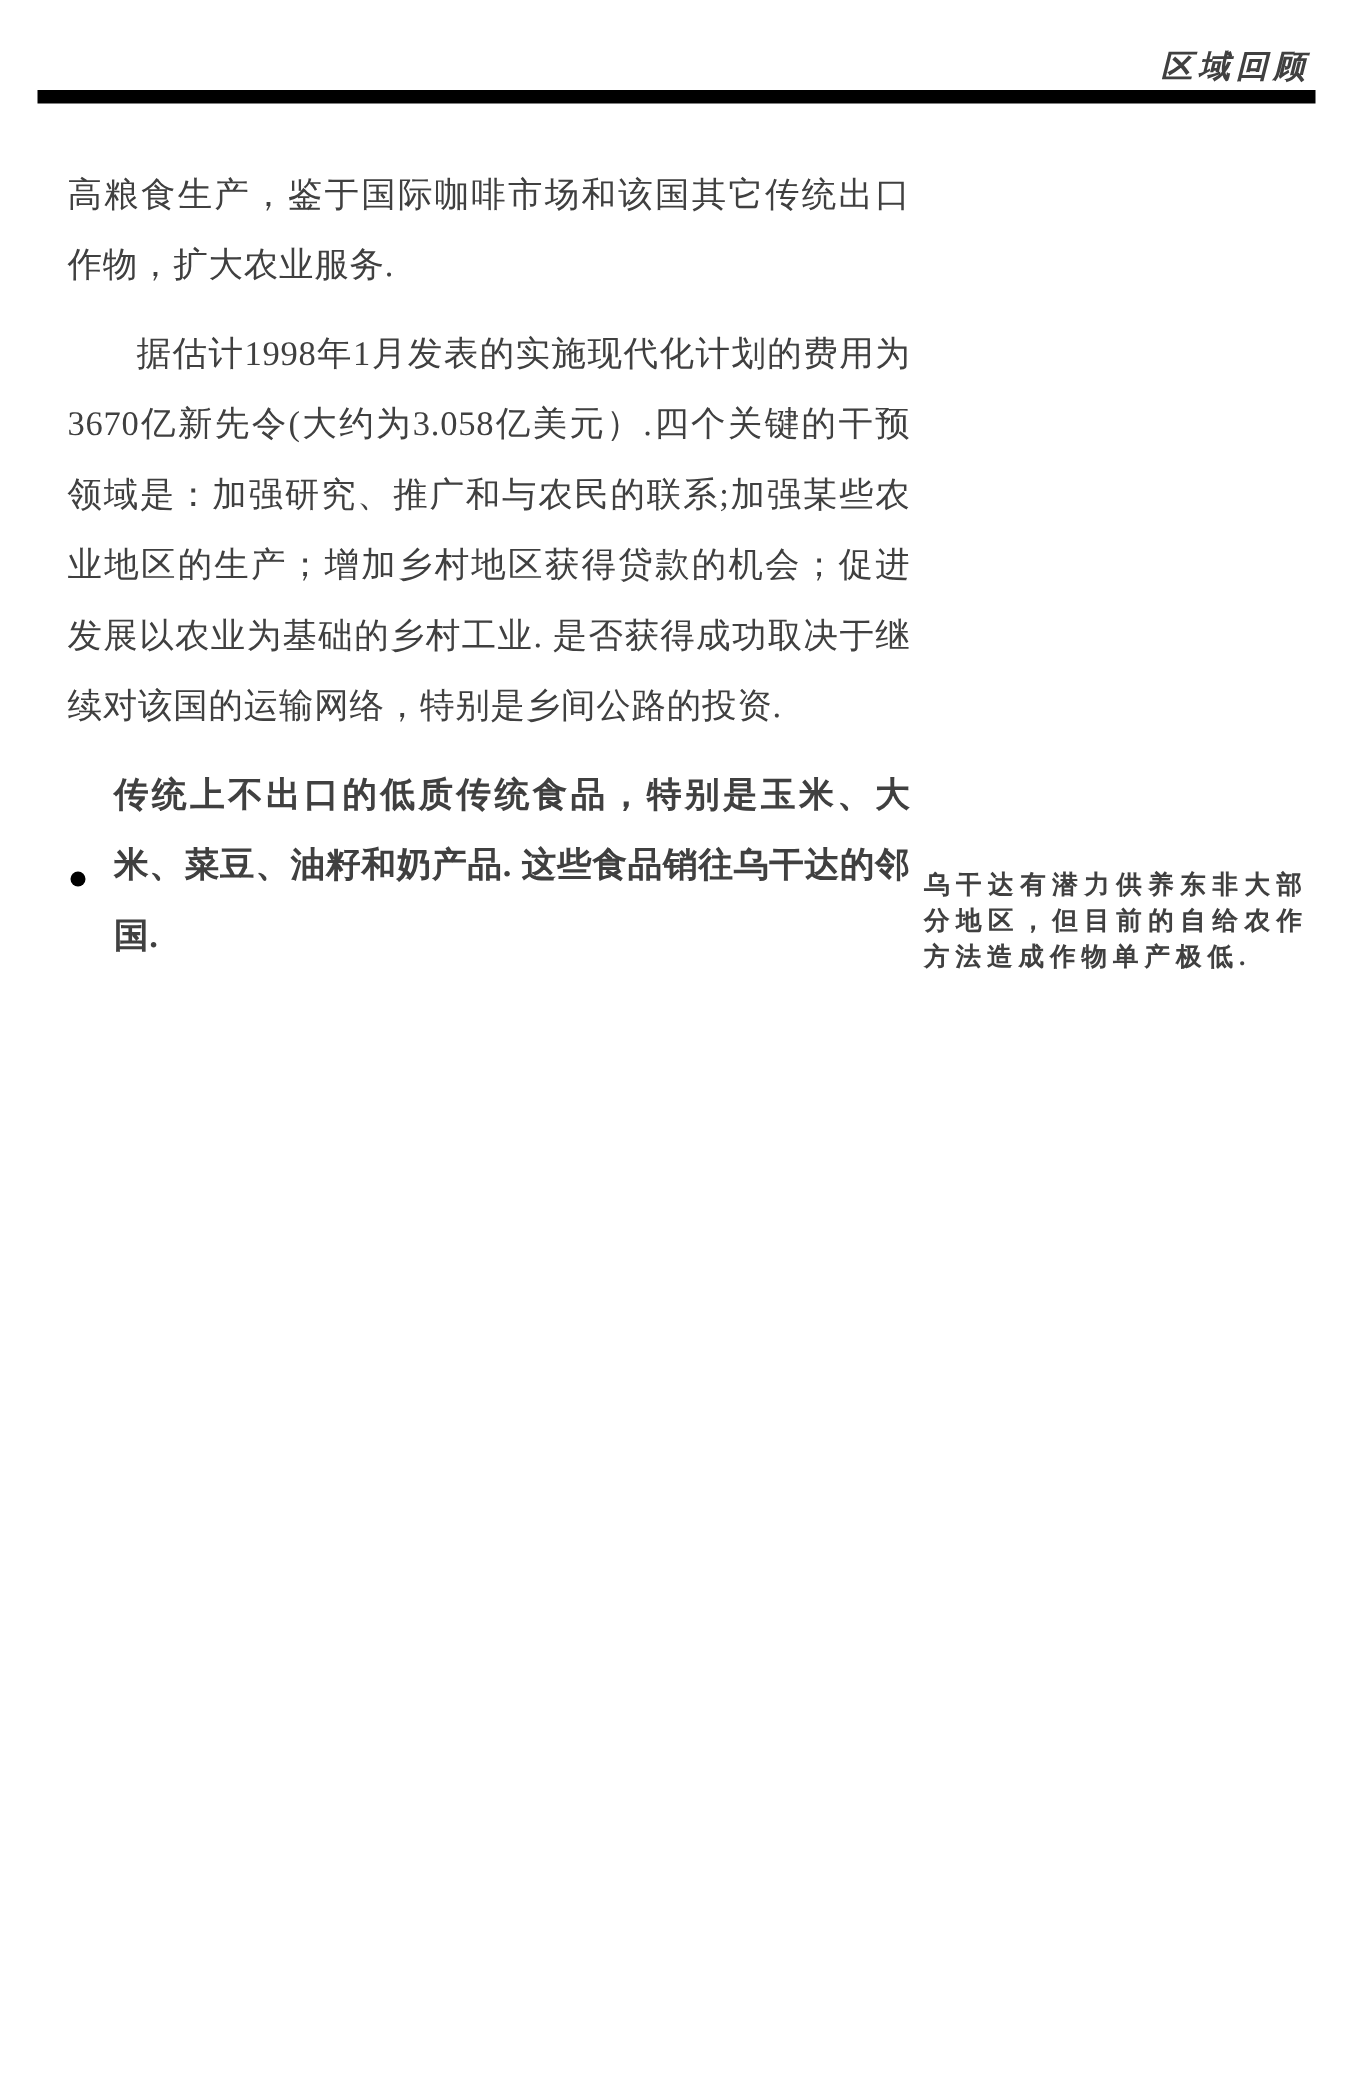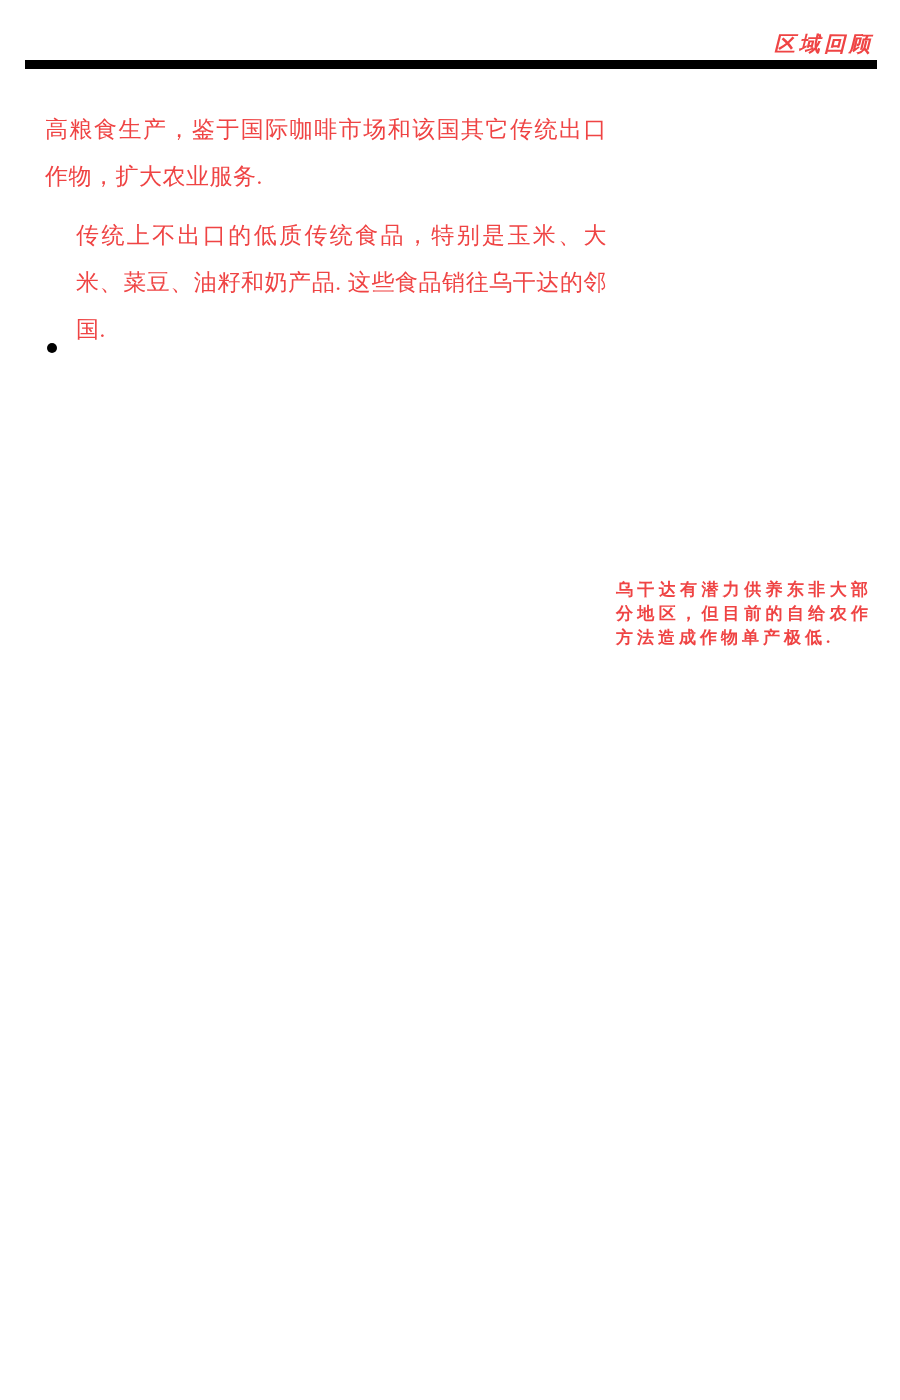--- a/index.html
+++ b/index.html
@@ -3,21 +3,21 @@
 <meta charset="utf-8">
 <style>
   * { margin: 0; padding: 0; box-sizing: border-box; }
   html, body { background: #e8e8e8; }
   .page {
     position: relative;
     width: 900px;
     height: 1400px;
     margin: 0 auto;
     background: #ffffff;
-    color: #ef4444;
+    color: #404040;
     font-family: "Liberation Serif", serif;
     overflow: hidden;
   }
   
   .section-title {
     position: absolute;
     top: 30px;
     right: 26px;
     font-size: 21px;
     font-weight: bold;
@@ -42,21 +42,21 @@
     font-size: 23px;
     line-height: 47px;
     letter-spacing: 0.5px;
     text-align: justify;
     text-align-last: left;
   }
   .para { margin-bottom: 12px; }
   .para.indent { text-indent: 2em; }
   .para.intro { margin-bottom: 16px; }
   
-  .bullet-item { display: flex; align-items: flex-end; }
+  .bullet-item { display: flex; align-items: center; font-weight: bold; }
   .bullet-marker-cell {
     flex: 0 0 31px;
     display: flex;
     justify-content: flex-start;
   }
   .bullet-dot {
     width: 10px;
     height: 10px;
     margin-top: 19px;
     margin-left: 2px;
@@ -92,20 +92,21 @@
 <body>
 
 <div class="page">
 
   <div class="section-title">区域回顾</div>
 
   <div class="header-rule"></div>
 
   <div class="body-col">
     <div class="para">高粮食生产，鉴于国际咖啡市场和该国其它传统出口作物，扩大农业服务.</div>
+    <div class="para indent">据估计1998年1月发表的实施现代化计划的费用为3670亿新先令(大约为3.058亿美元）.四个关键的干预领域是：加强研究、推广和与农民的联系;加强某些农业地区的生产；增加乡村地区获得贷款的机会；促进发展以农业为基础的乡村工业. 是否获得成功取决于继续对该国的运输网络，特别是乡间公路的投资.</div>
 
     <div class="bullet-item">
       <div class="bullet-marker-cell">
         <span class="bullet-dot"></span>
       </div>
       <div class="bullet-text">传统上不出口的低质传统食品，特别是玉米、大米、菜豆、油籽和奶产品. 这些食品销往乌干达的邻国.</div>
     </div>
   </div>
 
   <div class="margin-note">乌干达有潜力供养东非大部分地区，但目前的自给农作方法造成作物单产极低.</div>

